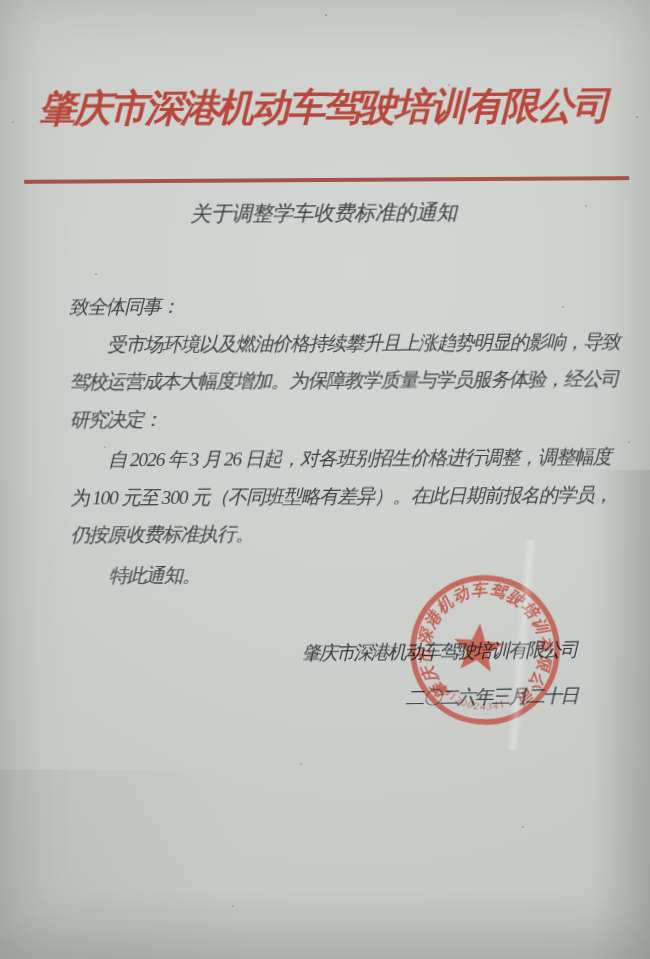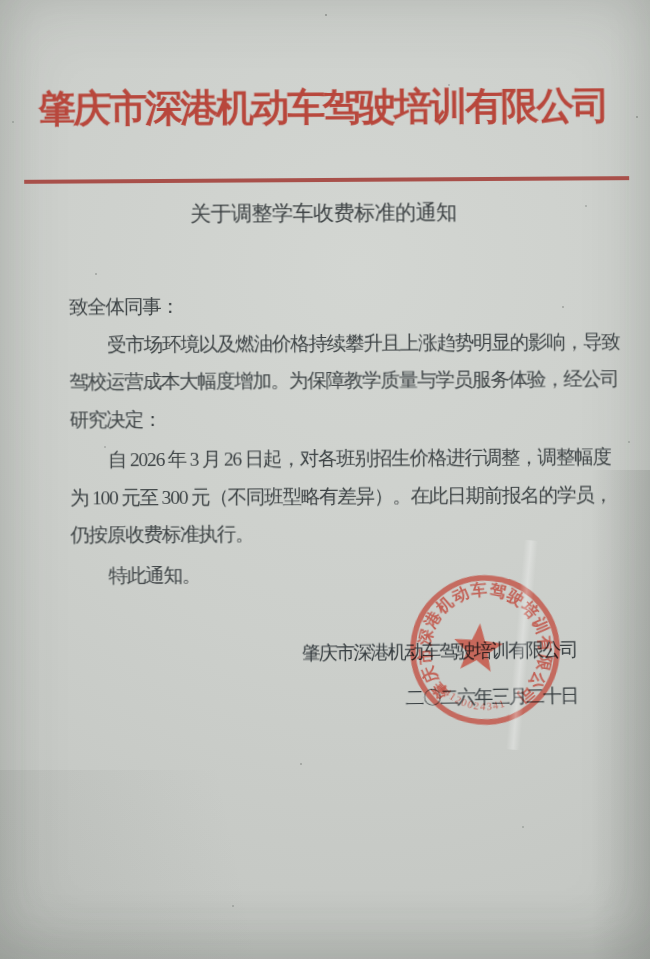--- a/index.html
+++ b/index.html
@@ -6,20 +6,21 @@
   body{
     width:650px;height:959px;overflow:hidden;
     font-family:"Liberation Serif","DejaVu Serif",serif;
     background:#b9bcb8;
   }
   .photo{
     position:relative;width:650px;height:959px;overflow:hidden;
     background:
       radial-gradient(130% 95% at 55% 28%, #d3d6d2 0%, #cccfcb 42%, #c2c5c1 85%, #b9bcb8 100%);
     box-shadow:inset 0 0 70px rgba(60,66,60,0.18), inset 0 -25px 45px rgba(60,66,60,0.10);
+    font-style:italic;
   }
   
   .crease-vertical{
     position:absolute;left:592px;top:470px;width:58px;height:489px;
     background:linear-gradient(90deg, rgba(0,0,0,0) 0%, rgba(85,90,85,0.10) 55%, rgba(85,90,85,0.17) 100%);
     pointer-events:none;
   }
   .crease-diagonal{
     position:absolute;left:0;top:770px;width:650px;height:189px;
     background:linear-gradient(78deg, rgba(85,90,85,0.10) 0%, rgba(0,0,0,0) 38%);

